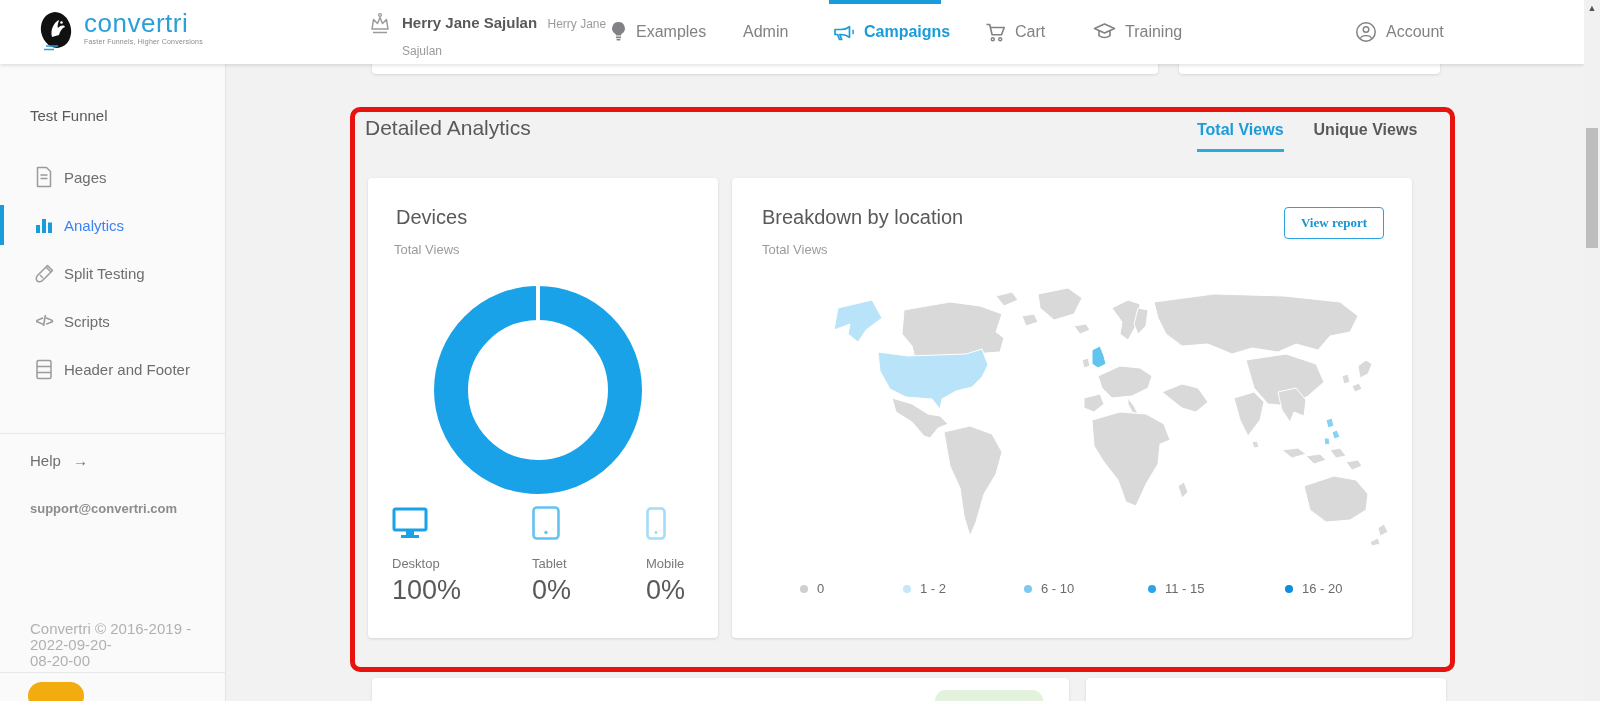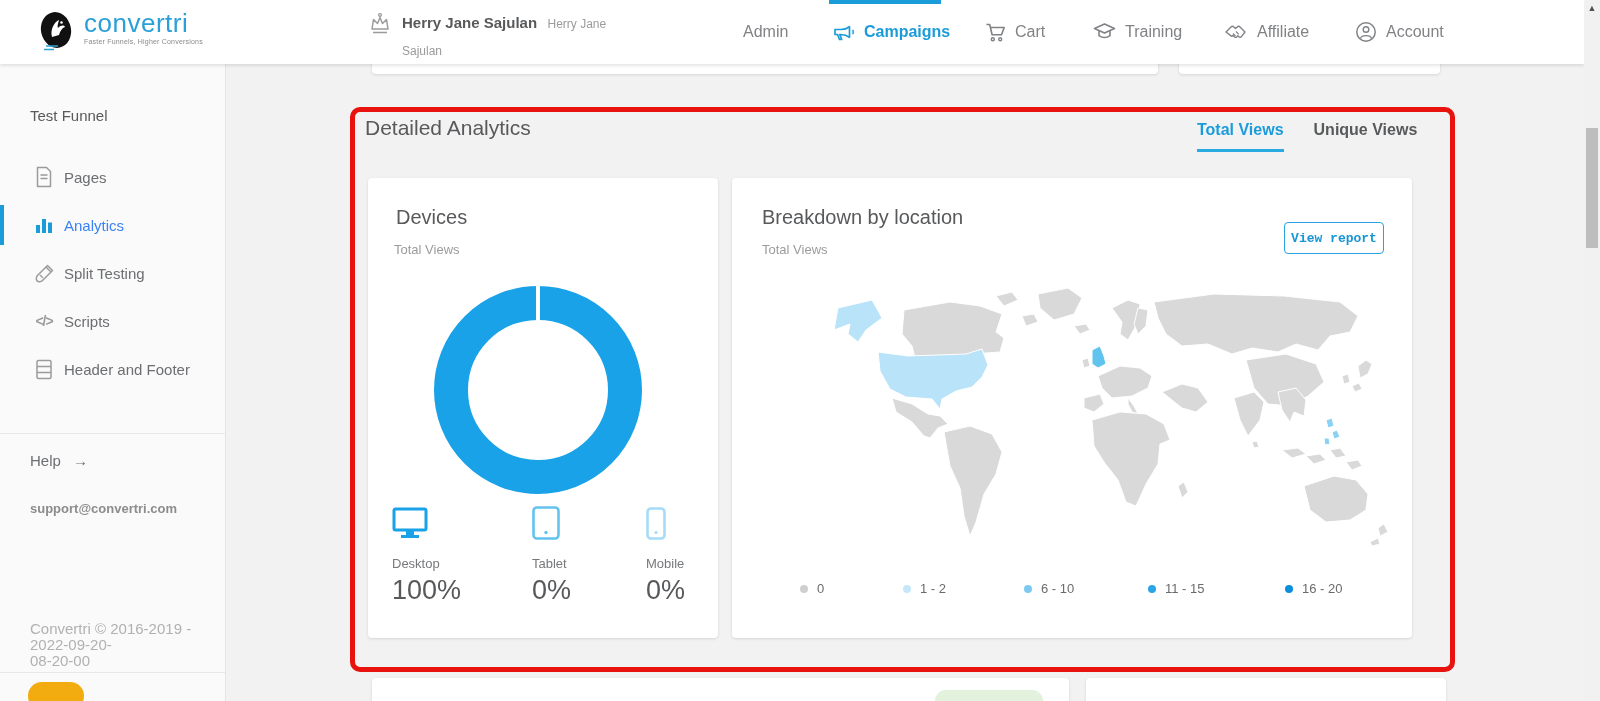--- a/index.html
+++ b/index.html
@@ -74,23 +74,23 @@
   .card-title { position:absolute; font-size:20px; color:#58595b; }
   .card-sub { position:absolute; font-size:13px; color:#9b9b9b; }
 
   .donut-wrap { position:absolute; left:418px; top:270px; width:240px; height:240px; }
 
   .dev-col { position:absolute; width:120px; }
   .dev-icon { height:34px; display:flex; align-items:flex-end; }
   .dev-label { font-size:13px; color:#77787b; margin-top:16px; }
   .dev-value { font-size:27px; color:#58595b; margin-top:4px; }
 
-  .view-report { position:absolute; left:1284px; top:222px; width:100px; height:32px; background:#fff;
+  .view-report { position:absolute; left:1284px; top:207px; width:100px; height:32px; background:#fff;
                  border:1px solid #29a3e0; border-radius:4px; color:#1895d6; font-size:13px; font-weight:bold;
-                 font-family:Liberation Mono, monospace; cursor:pointer; z-index:26; }
+                 font-family:Liberation Serif, serif; cursor:pointer; z-index:26; }
 
   .map-wrap { position:absolute; left:786px; top:280px; width:616px; height:284px; }
   .c { fill:#d9d9d9; stroke:#ffffff; stroke-width:1; stroke-linejoin:round; }
   .c.hl-us { fill:#b9e3f9; }
   .c.hl-uk { fill:#61c4ee; }
   .c.hl-ph { fill:#8ad2f4; }
 
   .legend-item { position:absolute; top:581px; display:flex; align-items:center; gap:9px;
                  font-size:13px; color:#6b6b6b; }
   .legend-dot { width:8px; height:8px; border-radius:50%; }
@@ -127,20 +127,28 @@
         <path d="M5 22.5 h14" stroke="#9b9b9b" stroke-width="1.5"></path>
       </svg>
       <div class="user-names">
         <span class="user-name-main">Herry Jane Sajulan</span>
         <span class="user-name-sub">Herry Jane Sajulan</span>
       </div>
     </div>
 
     <div class="nav-topbar"></div>
 
+    <div class="nav-item" style="left:610px;">
+      <svg width="17" height="22" viewBox="0 0 17 22">
+        <path d="M8.5 1 a6.3 6.3 0 0 0 -3.6 11.5 c.8.6 1.1 1.2 1.1 2 h5 c0-.8.3-1.4 1.1-2 A6.3 6.3 0 0 0 8.5 1 Z" fill="#808285"></path>
+        <rect x="5.8" y="15.6" width="5.4" height="1.6" rx=".8" fill="#808285"></rect>
+        <rect x="6.4" y="18" width="4.2" height="1.6" rx=".8" fill="#808285"></rect>
+      </svg>
+      <span>Examples</span>
+    </div>
 
     <div class="nav-item" style="left:743px;">
       <span>Admin</span>
     </div>
 
     <div class="nav-item active" style="left:833px;">
       <svg width="22" height="20" viewBox="0 0 22 20">
         <path d="M2 7.5 v5 h2.6 l1.9 5 h2.2 l-1.9 -5 h1 c3.4 0 6.3 1 8.7 2.8 V4.7 C14.1 6.5 11.2 7.5 7.8 7.5 Z" fill="none" stroke="#1b9cda" stroke-width="1.7" stroke-linejoin="round"></path>
         <path d="M19.5 8 c1 .6 1 3.4 0 4" stroke="#1b9cda" stroke-width="1.5" fill="none"></path>
       </svg>
@@ -157,27 +165,20 @@
     </div>
 
     <div class="nav-item" style="left:1093px;">
       <svg width="23" height="20" viewBox="0 0 23 20">
         <path d="M11.5 2 L1.5 6.5 L11.5 11 L21.5 6.5 Z" fill="none" stroke="#808285" stroke-width="1.6" stroke-linejoin="round"></path>
         <path d="M6 9 v4.6 c3.2 2.4 7.8 2.4 11 0 V9" fill="none" stroke="#808285" stroke-width="1.6"></path>
       </svg>
       <span>Training</span>
     </div>
 
-    <div class="nav-item" style="left:1224px;">
-      <svg width="24" height="20" viewBox="0 0 24 20">
-        <path d="M2 10 l5 -5 c.8 -.8 2 -.8 2.8 0 l1.7 1.6 1.7 -1.6 c.8 -.8 2 -.8 2.8 0 l5 5 -3.6 4.6 c-.6.8 -1.8.9 -2.5.2 l-1.1 -1.1 -1.2 1.2 c-.7.7 -1.9.6 -2.5 -.2 l-1 -1.3 -1.4 1 Z" fill="none" stroke="#808285" stroke-width="1.4" stroke-linejoin="round"></path>
-        <path d="M9 11.5 l2.5 2.5 M12 9.5 l2.8 2.8" stroke="#808285" stroke-width="1.2"></path>
-      </svg>
-      <span>Affiliate</span>
-    </div>
 
     <div class="nav-item" style="left:1355px;">
       <svg width="22" height="22" viewBox="0 0 22 22">
         <circle cx="11" cy="11" r="9.2" fill="none" stroke="#808285" stroke-width="1.5"></circle>
         <circle cx="11" cy="8.5" r="2.8" fill="none" stroke="#808285" stroke-width="1.4"></circle>
         <path d="M5.5 17.5 c1 -3.8 10 -3.8 11 0" fill="none" stroke="#808285" stroke-width="1.4"></path>
       </svg>
       <span>Account</span>
     </div>
   </div>

